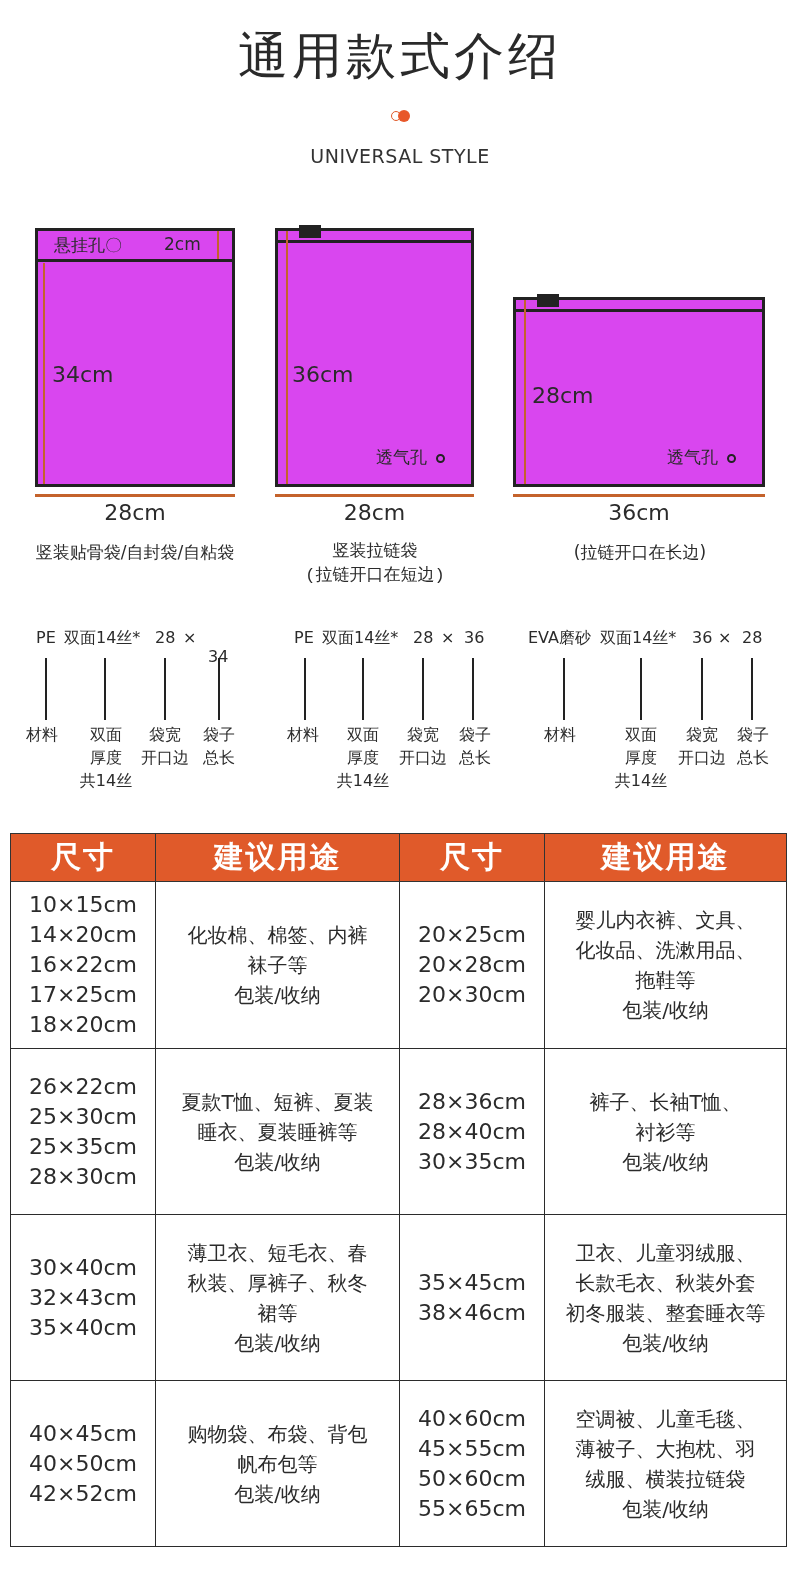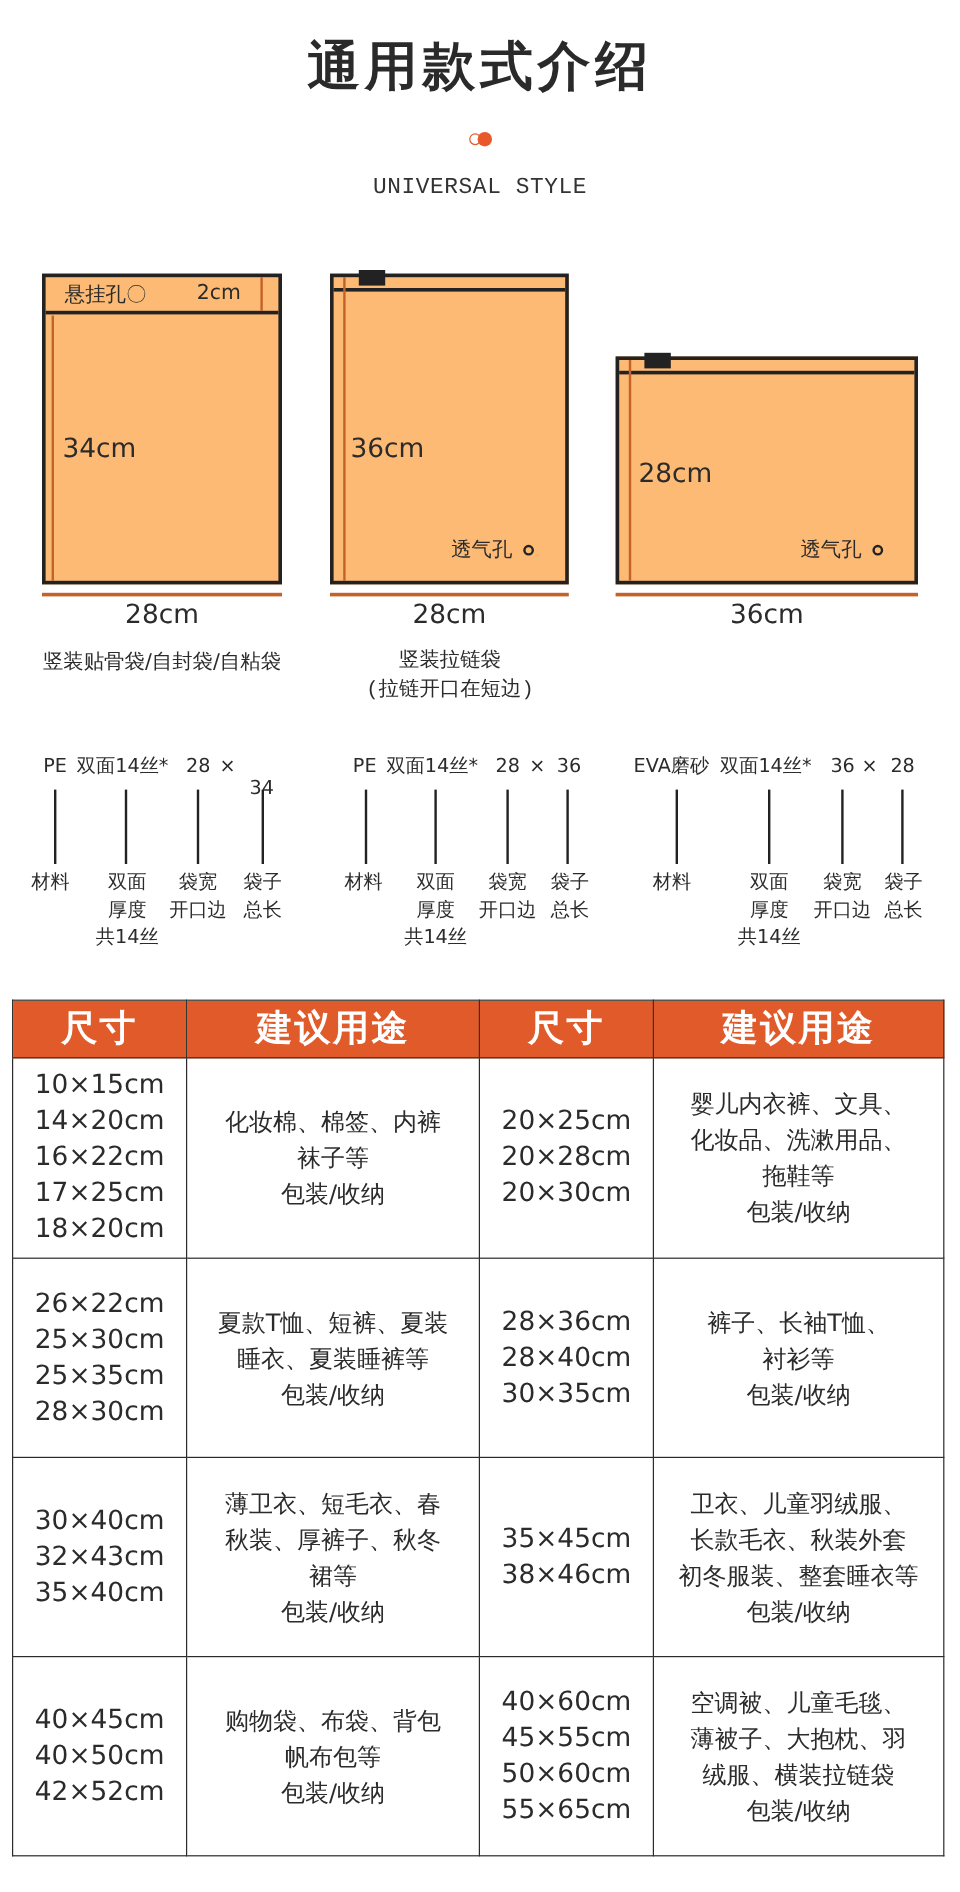--- a/index.html
+++ b/index.html
@@ -1,26 +1,26 @@
 <!DOCTYPE html>
 <html><head>
 <meta charset="utf-8">
 <style>
   * { box-sizing: border-box; margin: 0; padding: 0; }
   html, body { width: 800px; height: 1577px; background: #ffffff; overflow: hidden; }
   body { position: relative; font-family: "DejaVu Sans", "Liberation Sans", sans-serif; color: #2b2b2b; }
 
   .title { position: absolute; left: 0; top: 18px; width: 800px; text-align: center;
-    font-size: 44px; font-weight: bold; letter-spacing: 4px; color: #2a2a2a; line-height: 76px; }
+    font-size: 50px; font-weight: normal; letter-spacing: 4px; color: #2a2a2a; line-height: 76px; }
   .dots { position: absolute; left: 391px; top: 110px; width: 20px; height: 12px; }
   .dot-outline { position: absolute; left: 0; top: 1px; width: 10px; height: 10px; border: 1.5px solid #e05a2a; border-radius: 50%; background: #fff; }
   .dot-fill { position: absolute; left: 7px; top: 0; width: 12px; height: 12px; background: #e8582a; border-radius: 50%; }
-  .subtitle { position: absolute; left: 0; top: 145px; width: 800px; text-align: center; font-size: 19px; color: #333; letter-spacing: 0.5px; font-family: Liberation Mono, monospace; }
-
-  .bag { position: absolute; border: 3px solid #222; background: #fdba74; }
+  .subtitle { position: absolute; left: 0; top: 145px; width: 800px; text-align: center; font-size: 19px; color: #333; letter-spacing: 0.5px; }
+
+  .bag { position: absolute; border: 3px solid #222; background: #d946ef; }
   .bag .topline { position: absolute; left: 0; right: 0; height: 3px; background: #222; }
   .bag .zipper { position: absolute; top: -9px; width: 22px; height: 13px; background: #222; }
   .bag .vline { position: absolute; width: 2px; background: #c4622b; }
   .bag .dimtext { position: absolute; font-size: 22px; color: #2b2b2b; }
   .bag .small { position: absolute; font-size: 17px; color: #2b2b2b; white-space: nowrap; }
   .hline { position: absolute; height: 3px; background: #c4622b; }
   .dimlabel { position: absolute; font-size: 22px; color: #2b2b2b; text-align: center; }
   .caption { position: absolute; font-size: 17px; color: #2b2b2b; text-align: center; line-height: 24px; white-space: nowrap; }
 
   .spec { position: absolute; font-size: 16px; color: #2b2b2b; white-space: nowrap; }
@@ -81,20 +81,21 @@
   <div class="vline" style="left:8px; top:0; bottom:0;"></div>
   <span class="dimtext" style="left:16px; top:83px;">28cm</span>
   <span class="small" style="left:151px; top:146px;">
     <span>透气孔</span>
     <span style="display:inline-block; width:9px; height:9px; border:2px solid #222; border-radius:50%; margin-left:4px;"></span>
   </span>
 </div>
 <div class="hline" style="left:513px; top:494px; width:252px;"></div>
 <div class="dimlabel" style="left:513px; top:500px; width:252px;">36cm</div>
 <div class="caption" style="left:530px; top:540px; width:220px;">
+  <span class="line">(拉链开口在长边)</span>
 </div>
 
 <div>
   <span class="spec" style="left:36px; top:628px;">PE</span>
   <span class="spec" style="left:64px; top:628px;">双面14丝*</span>
   <span class="spec" style="left:155px; top:628px;">28</span>
   <span class="spec" style="left:183px; top:628px;">×</span>
   <span class="spec" style="left:208px; top:628px;margin-top:19px;">34</span>
   <div class="tick" style="left:45px; top:658px;"></div>
   <div class="tick" style="left:104px; top:658px;"></div>

